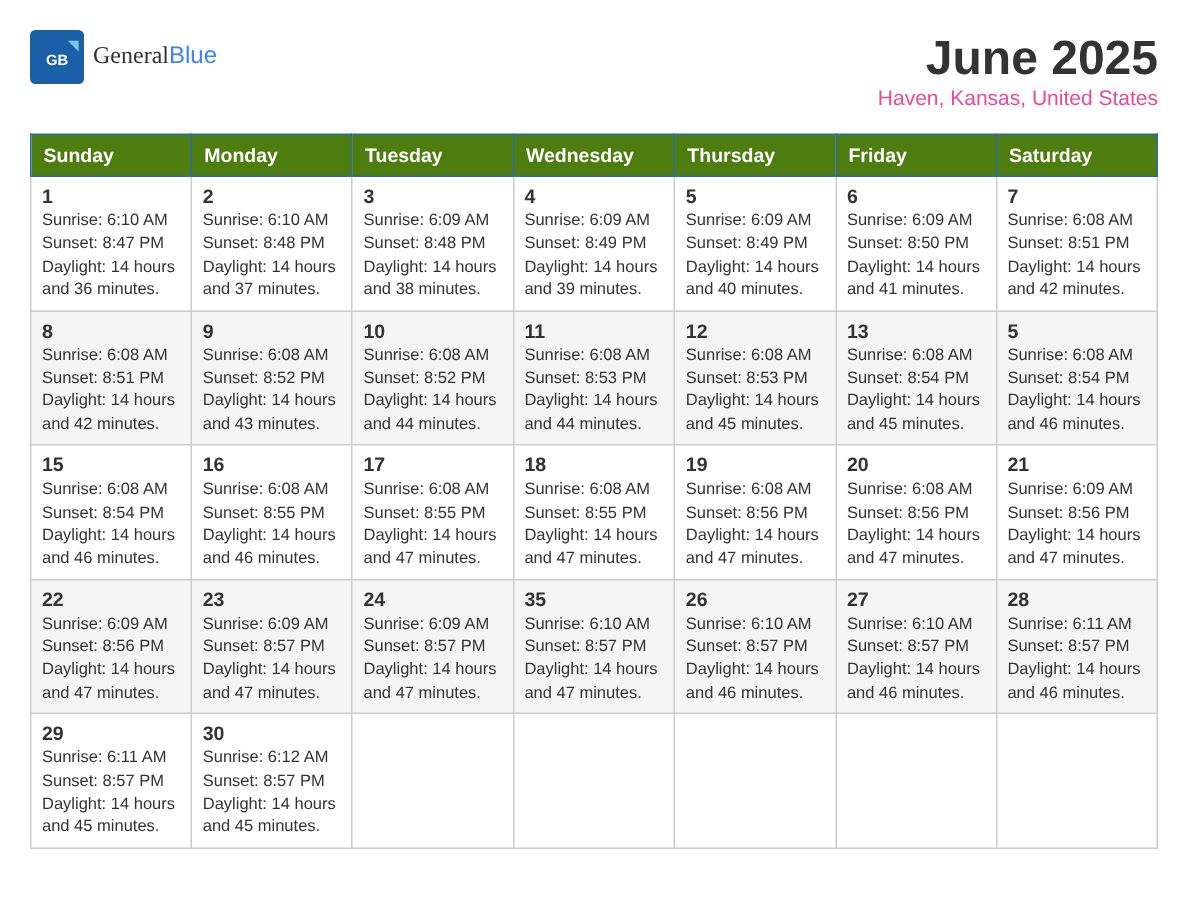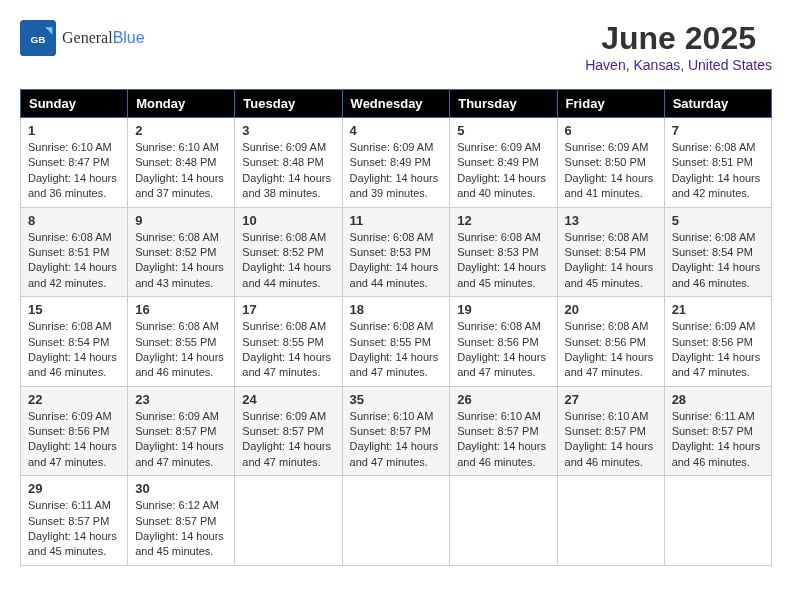--- a/index.html
+++ b/index.html
@@ -22,38 +22,38 @@
       align-items: center;
       gap: 6px;
     }
     .logo-general { color: #333; font-family: Liberation Serif, serif; }
     .logo-blue { color: #3b82f6; }
     .logo-icon {
       width: 36px;
       height: 36px;
     }
     .title-block {
-      text-align: center;
+      text-align: right;
     }
     .month-title {
       font-size: 32px;
       font-weight: bold;
       color: #333;
     }
     .location {
       font-size: 14px;
-      color: #4c1d95;
+      color: #ec4899;
     }
     .calendar {
       width: 100%;
       border-collapse: collapse;
       border: 1px solid #ccc;
     }
     .calendar th {
-      background-color: #000000;
+      background-color: #4d7c0f;
       color: white;
       font-size: 13px;
       font-weight: bold;
       padding: 6px 8px;
       text-align: left;
       border: 1px solid #2e6aaa;
     }
     .calendar td {
       vertical-align: top;
       border: 1px solid #ccc;

